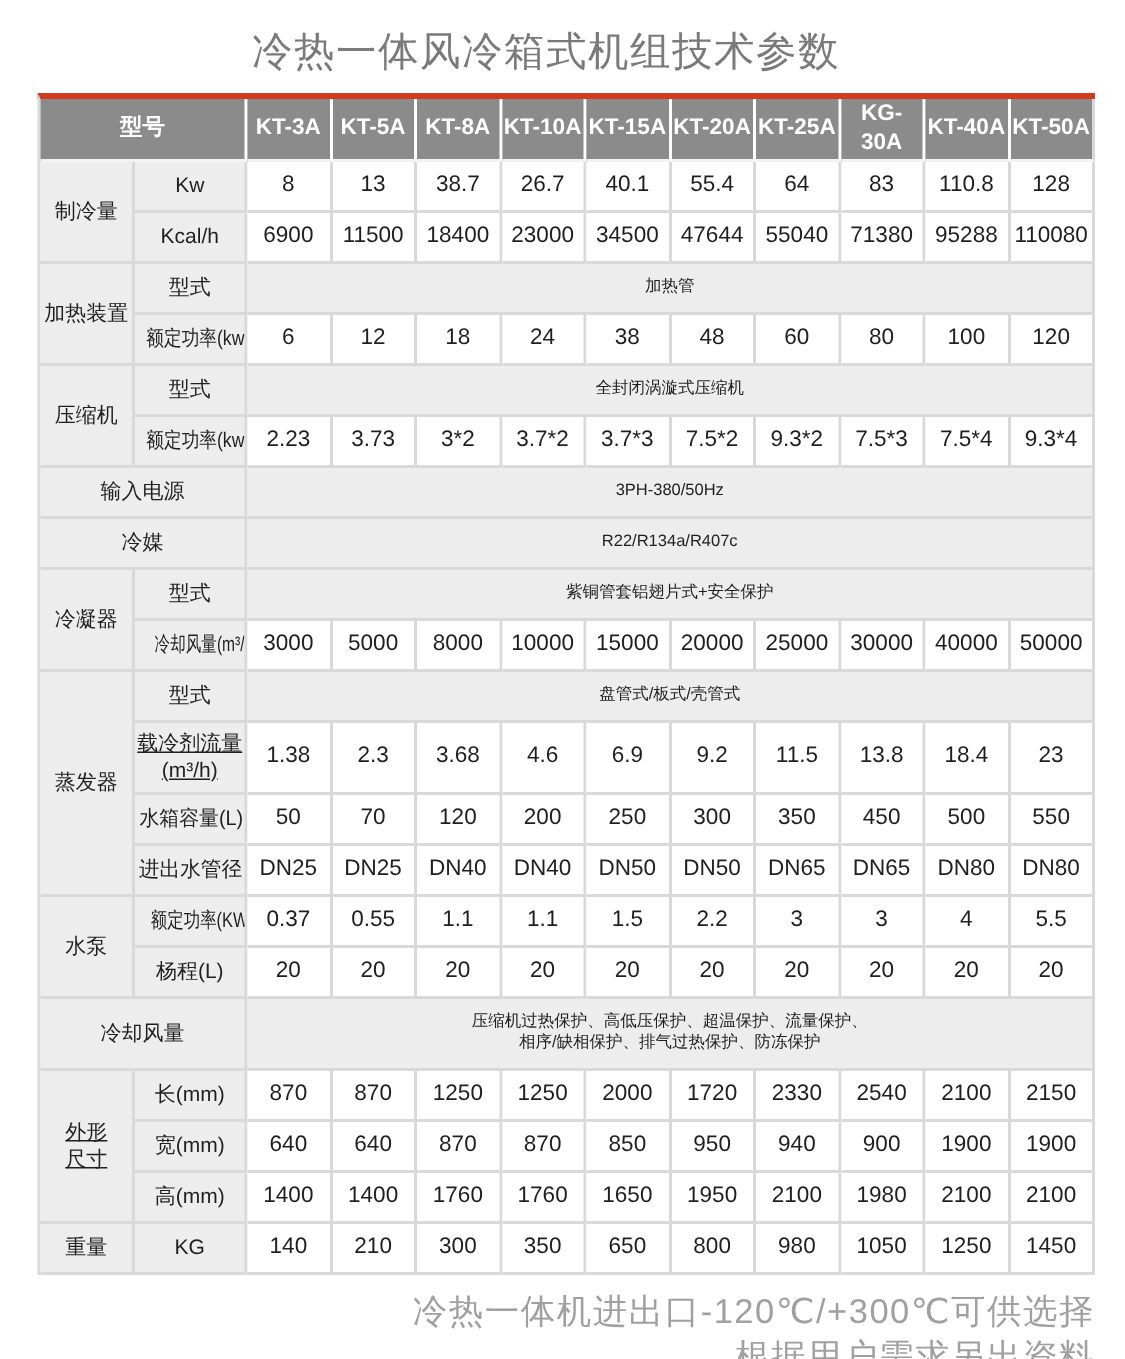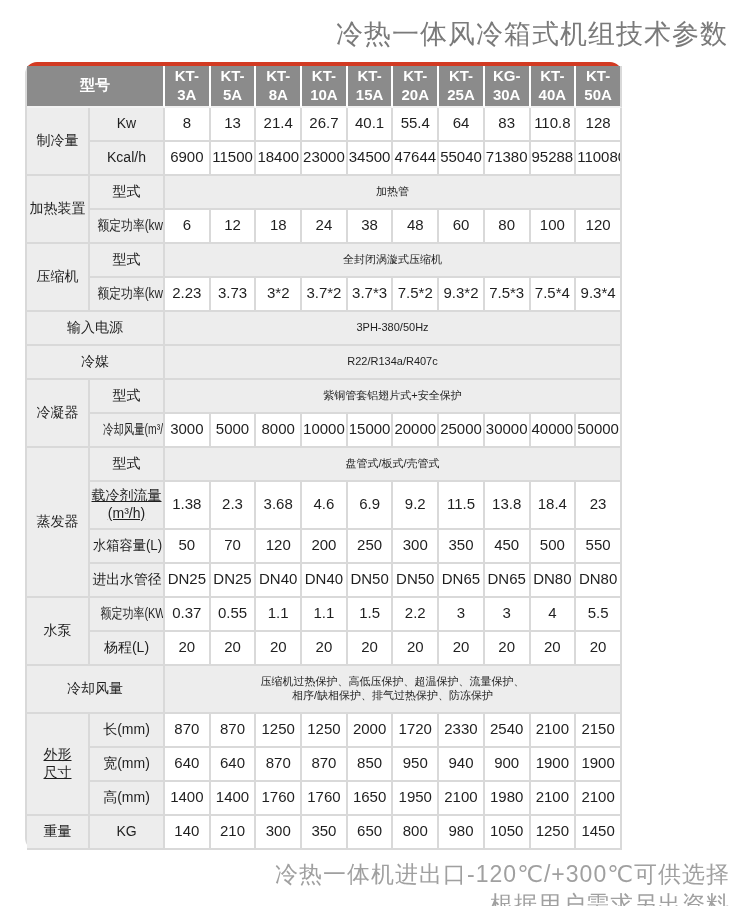--- a/index.html
+++ b/index.html
@@ -14,35 +14,34 @@
   }
   .page {
     width: 750px;
     height: 906px;
     position: relative;
     box-sizing: border-box;
   }
   .title {
     margin: 0;
     padding: 16px 22px 10px 0;
-    text-align: right;
+    text-align: center;
     font-size: 27px;
     font-weight: 500;
     letter-spacing: 1px;
     color: var(--title-text, #7a7a7a);
   }
   table.spec-table {
     border-collapse: separate;
     border-spacing: 0;
     table-layout: fixed;
-    width: 597px;
+    width: 705px;
     margin-left: 25px;
     border-top: 4px solid var(--accent-red, #d23a22);
     border-left: 2px solid var(--border, #d9d9d9);
-    border-radius: 12px;
   }
   th, td {
     box-sizing: border-box;
     text-align: center;
     vertical-align: middle;
     padding: 1px 1px;
     overflow: hidden;
     border-right: 2px solid var(--border, #d9d9d9);
     border-bottom: 2px solid var(--border, #d9d9d9);
     font-size: 15px;
@@ -122,21 +121,21 @@
           <th><span class="fit">KT-40A</span></th>
           <th><span class="fit">KT-50A</span></th>
         </tr>
     </thead>
     <tbody id="table-body">
         <tr>
           <td class="group-cell" rowspan="2"><span class="fit">制冷量</span></td>
           <td class="sub-label"><span class="fit">Kw</span></td>
           <td class="value-cell"><span class="fit">8</span></td>
           <td class="value-cell"><span class="fit">13</span></td>
-          <td class="value-cell"><span class="fit">21.4</span></td>
+          <td class="value-cell"><span class="fit">38.7</span></td>
           <td class="value-cell"><span class="fit">26.7</span></td>
           <td class="value-cell"><span class="fit">40.1</span></td>
           <td class="value-cell"><span class="fit">55.4</span></td>
           <td class="value-cell"><span class="fit">64</span></td>
           <td class="value-cell"><span class="fit">83</span></td>
           <td class="value-cell"><span class="fit">110.8</span></td>
           <td class="value-cell"><span class="fit">128</span></td>
         </tr>
         <tr>
           <td class="sub-label"><span class="fit">Kcal/h</span></td>

